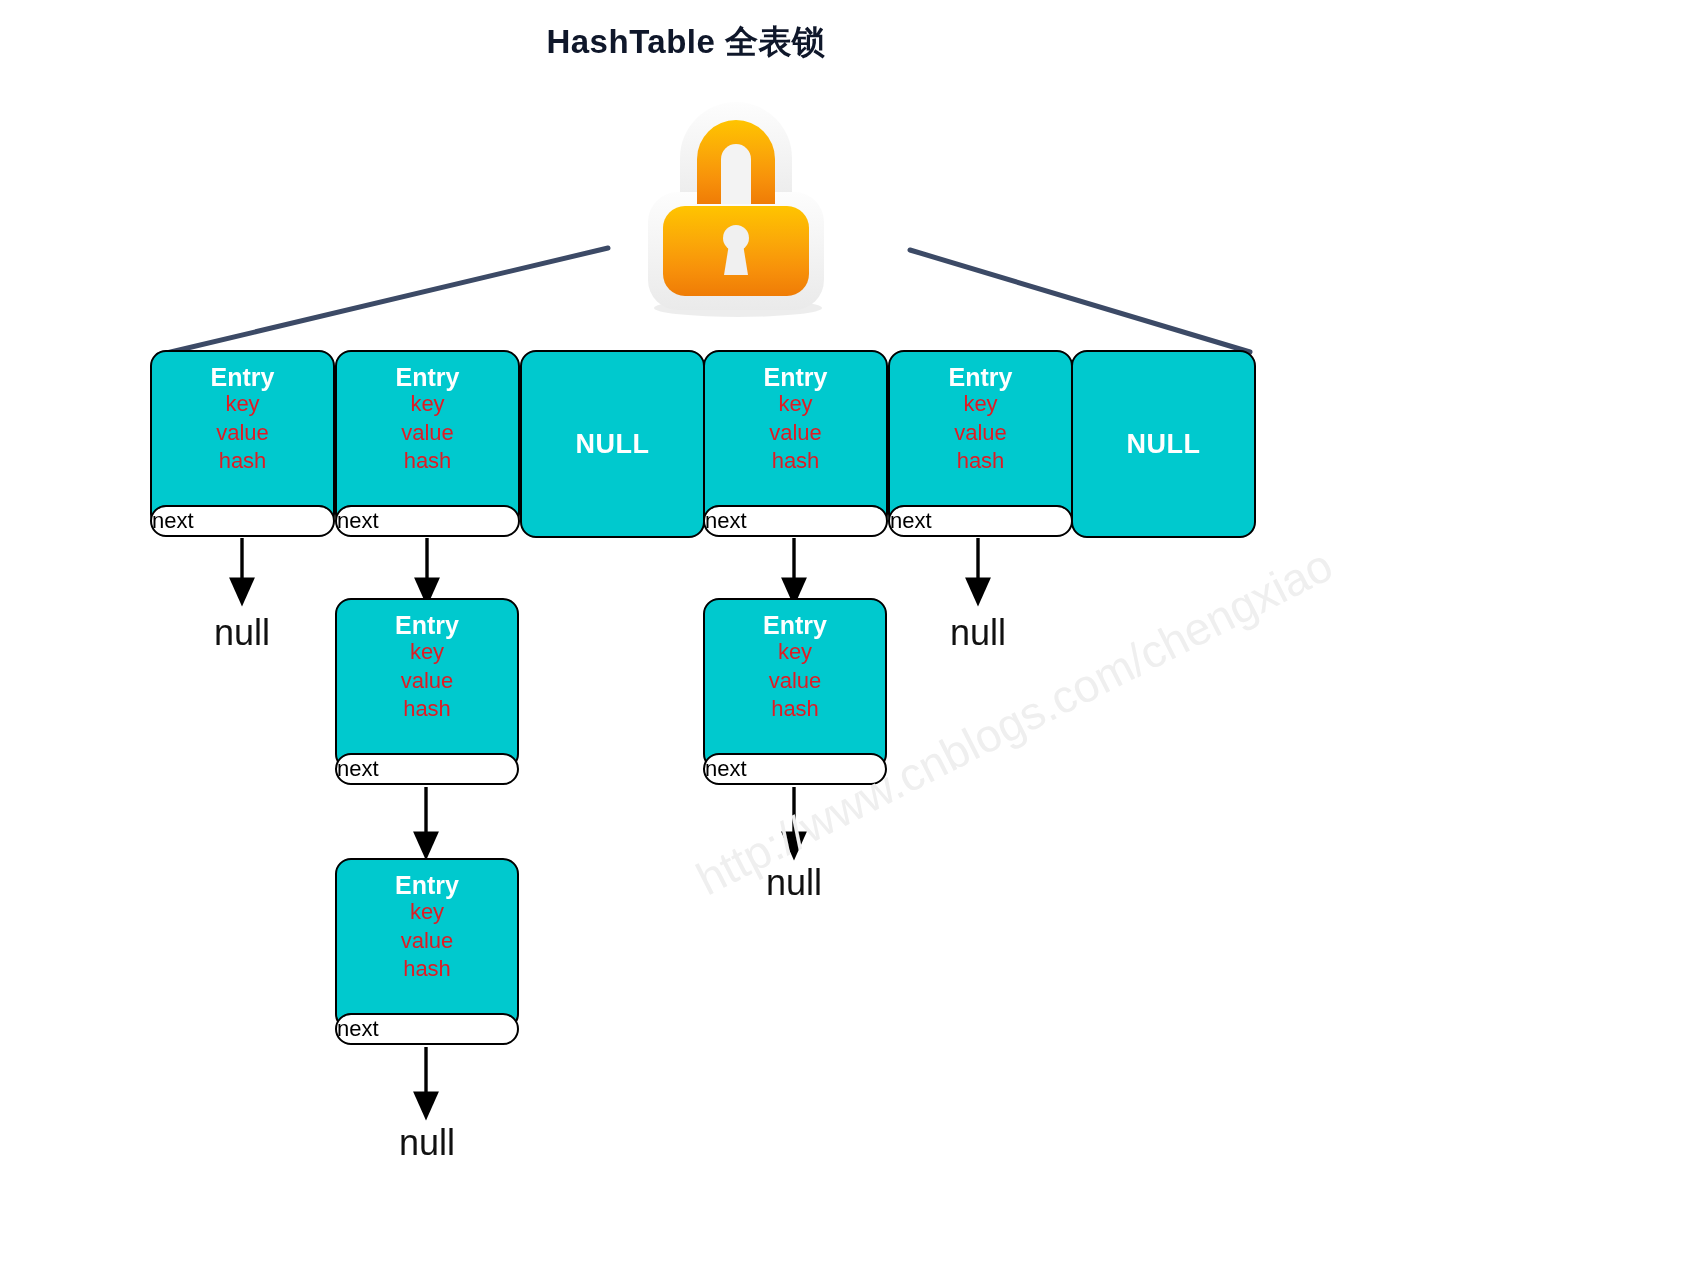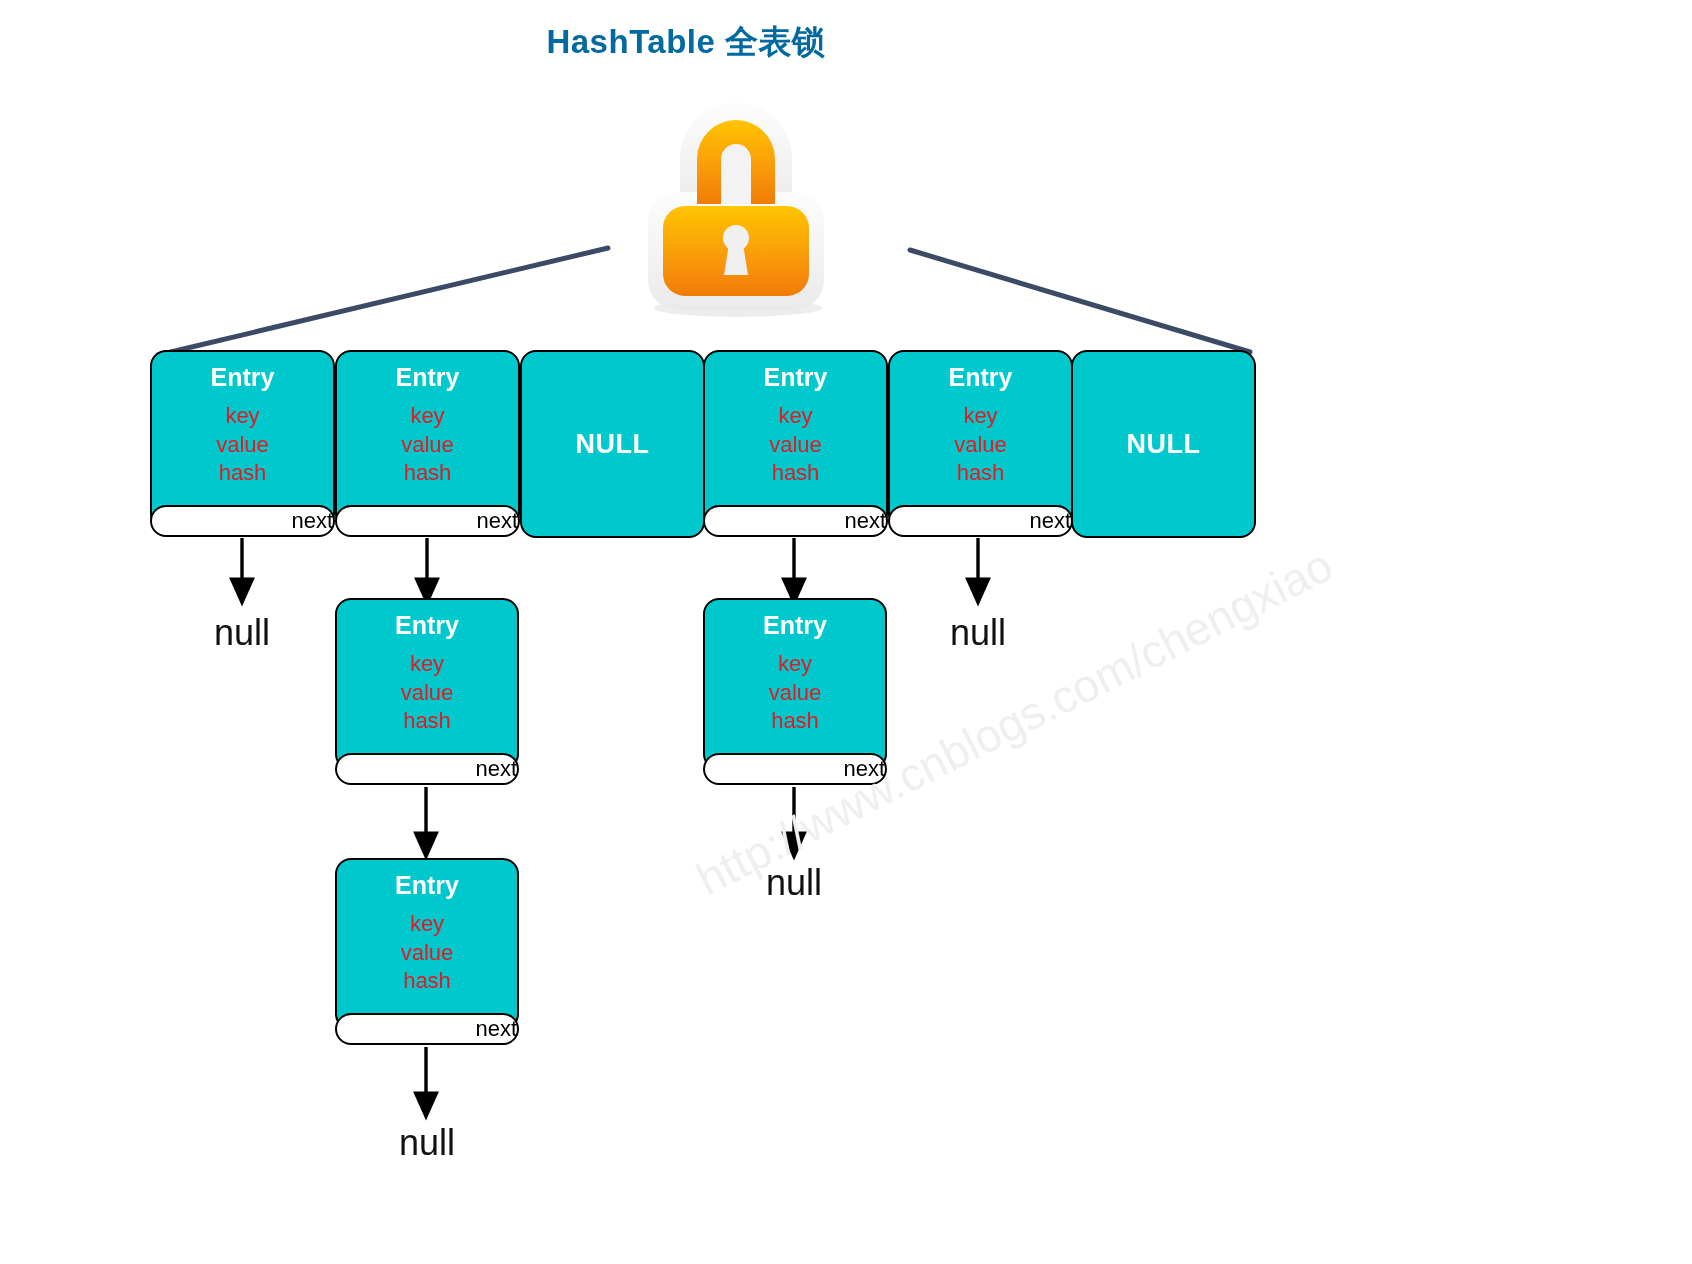--- a/index.html
+++ b/index.html
@@ -6,21 +6,21 @@
   body{
     width:1692px;height:1264px;background:#ffffff;
     font-family:"Liberation Sans","DejaVu Sans",sans-serif;
     overflow:hidden;position:relative;
   }
   #stage{position:absolute;left:0;top:0;width:1692px;height:1264px;}
 
   
   .title{
     position:absolute;left:0;top:20px;width:1372px;text-align:center;
-    font-size:33px;font-weight:bold;color:#0369a1;letter-spacing:.5px;
+    font-size:33px;font-weight:bold;color:#0f172a;letter-spacing:.5px;
   }
 
   
   .lines{position:absolute;left:0;top:0;width:1692px;height:1264px;pointer-events:none;}
 
   
   .lock{position:absolute;left:625px;top:92px;width:222px;height:228px;}
 
   
   .slot{position:absolute;box-sizing:border-box;}
@@ -31,28 +31,28 @@
   }
   .cell.entry{height:180px;}
   .cell.nullcell{height:188px;display:flex;align-items:center;justify-content:center;}
   .cell-title{
     text-align:center;color:#ffffff;font-weight:bold;font-size:25px;
     margin-top:12px;line-height:1.05;
   }
   .cell-field{
     text-align:center;color:#e01b24;font-size:22px;line-height:1.30;
   }
-  .cell-field.first{margin-top:12px;}
+  .cell-field.first{margin-top:0;}
   .nulltext{color:#ffffff;font-weight:bold;font-size:27px;letter-spacing:.5px;}
 
   
   .next{
     position:absolute;box-sizing:border-box;
     background:#ffffff;border:2.5px solid #000000;border-radius:18px;
-    height:32px;line-height:27px;text-align:right;
+    height:32px;line-height:27px;text-align:left;
     font-size:22px;color:#000000;
   }
 
   
   .nullword{
     position:absolute;text-align:center;font-size:36px;color:#111111;
     white-space:nowrap;
   }
 
   

